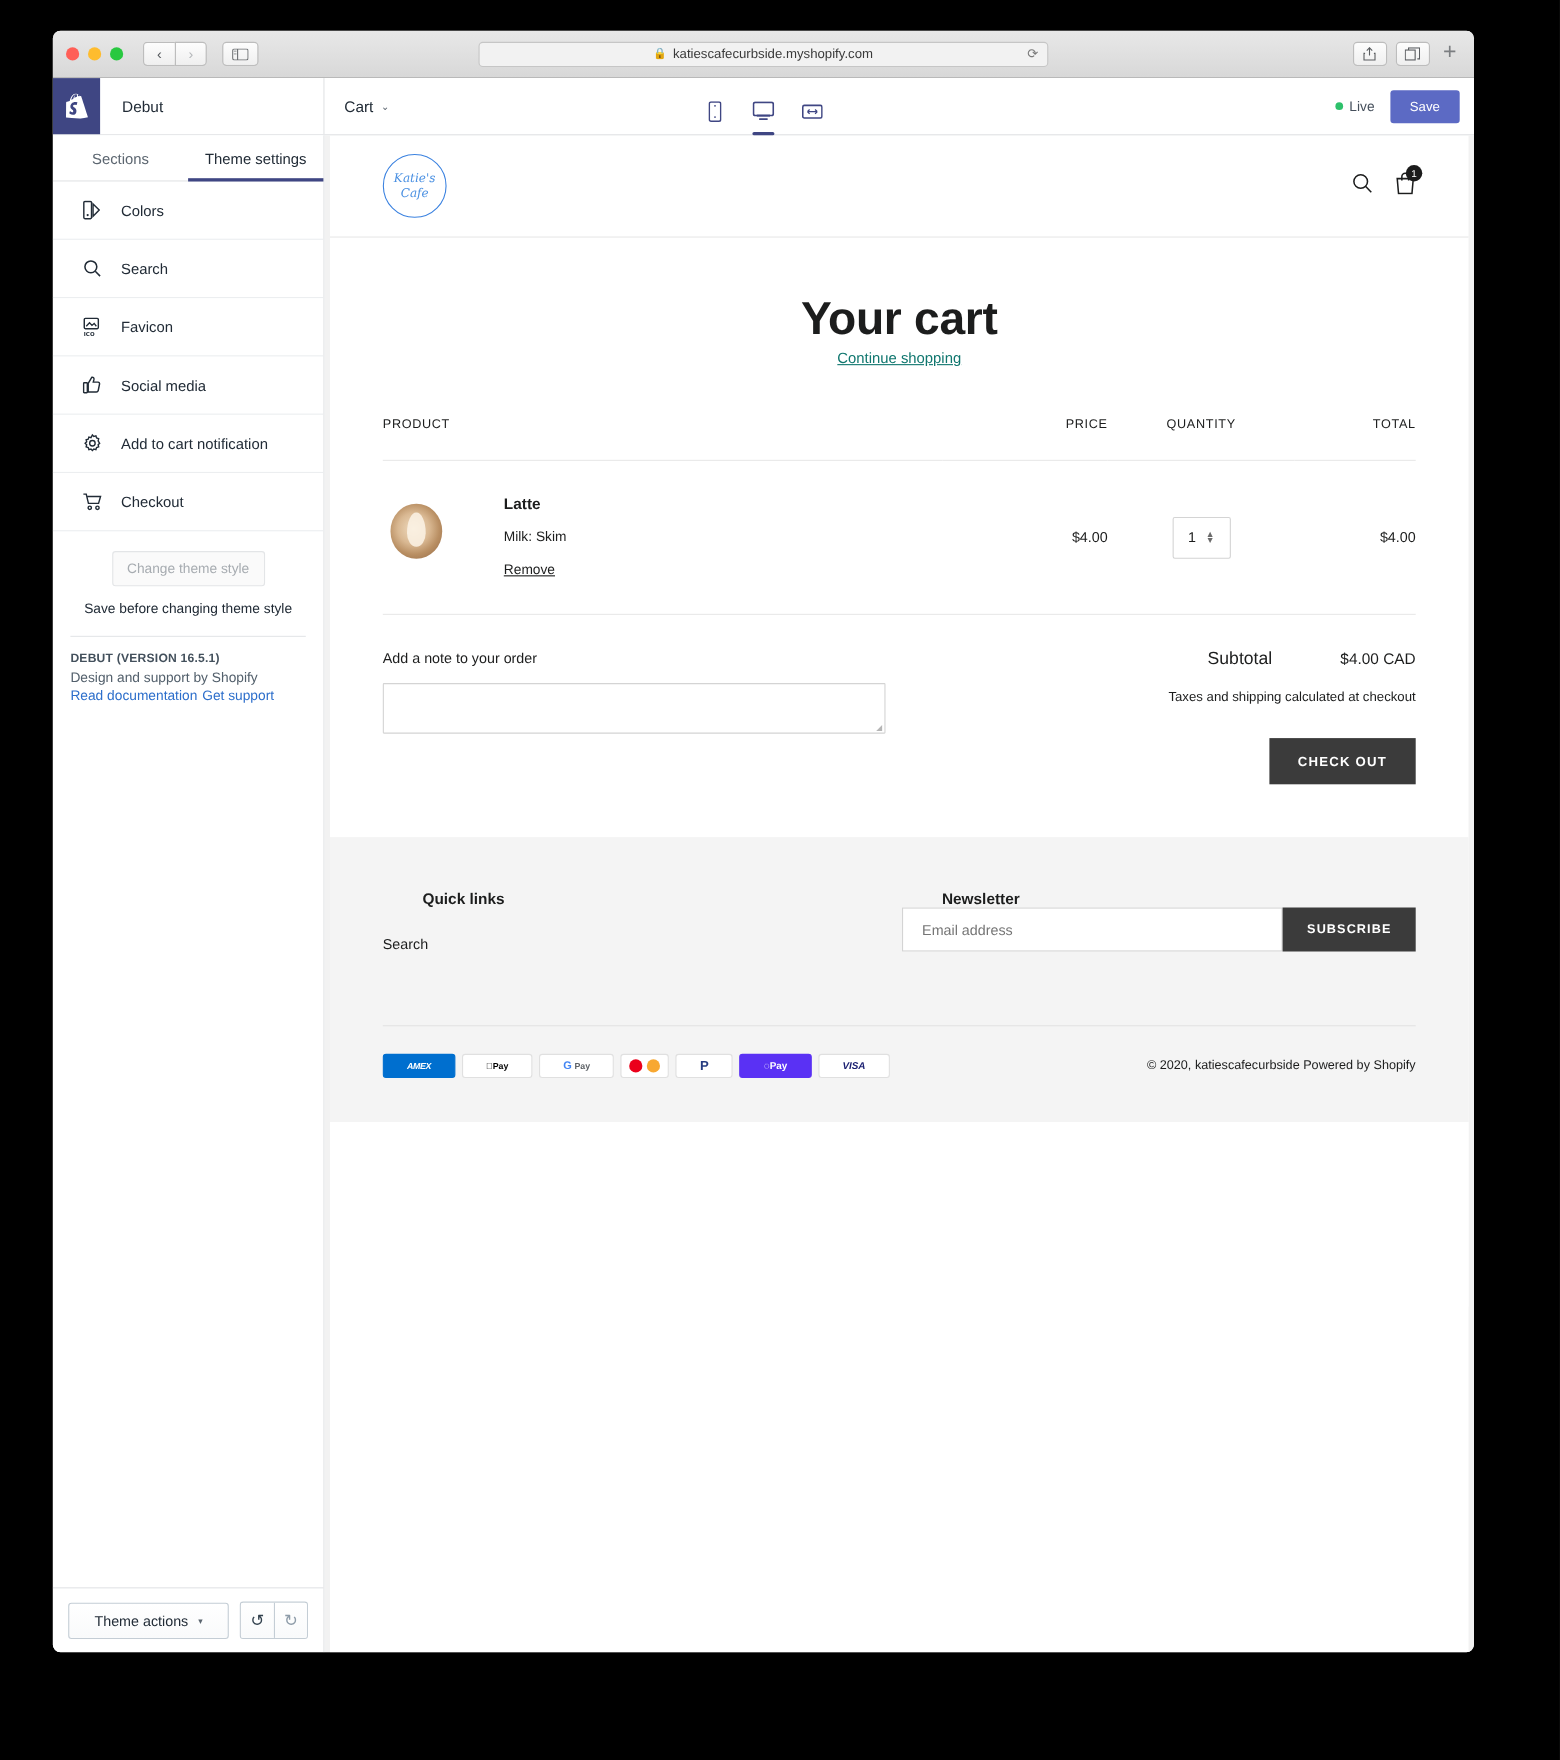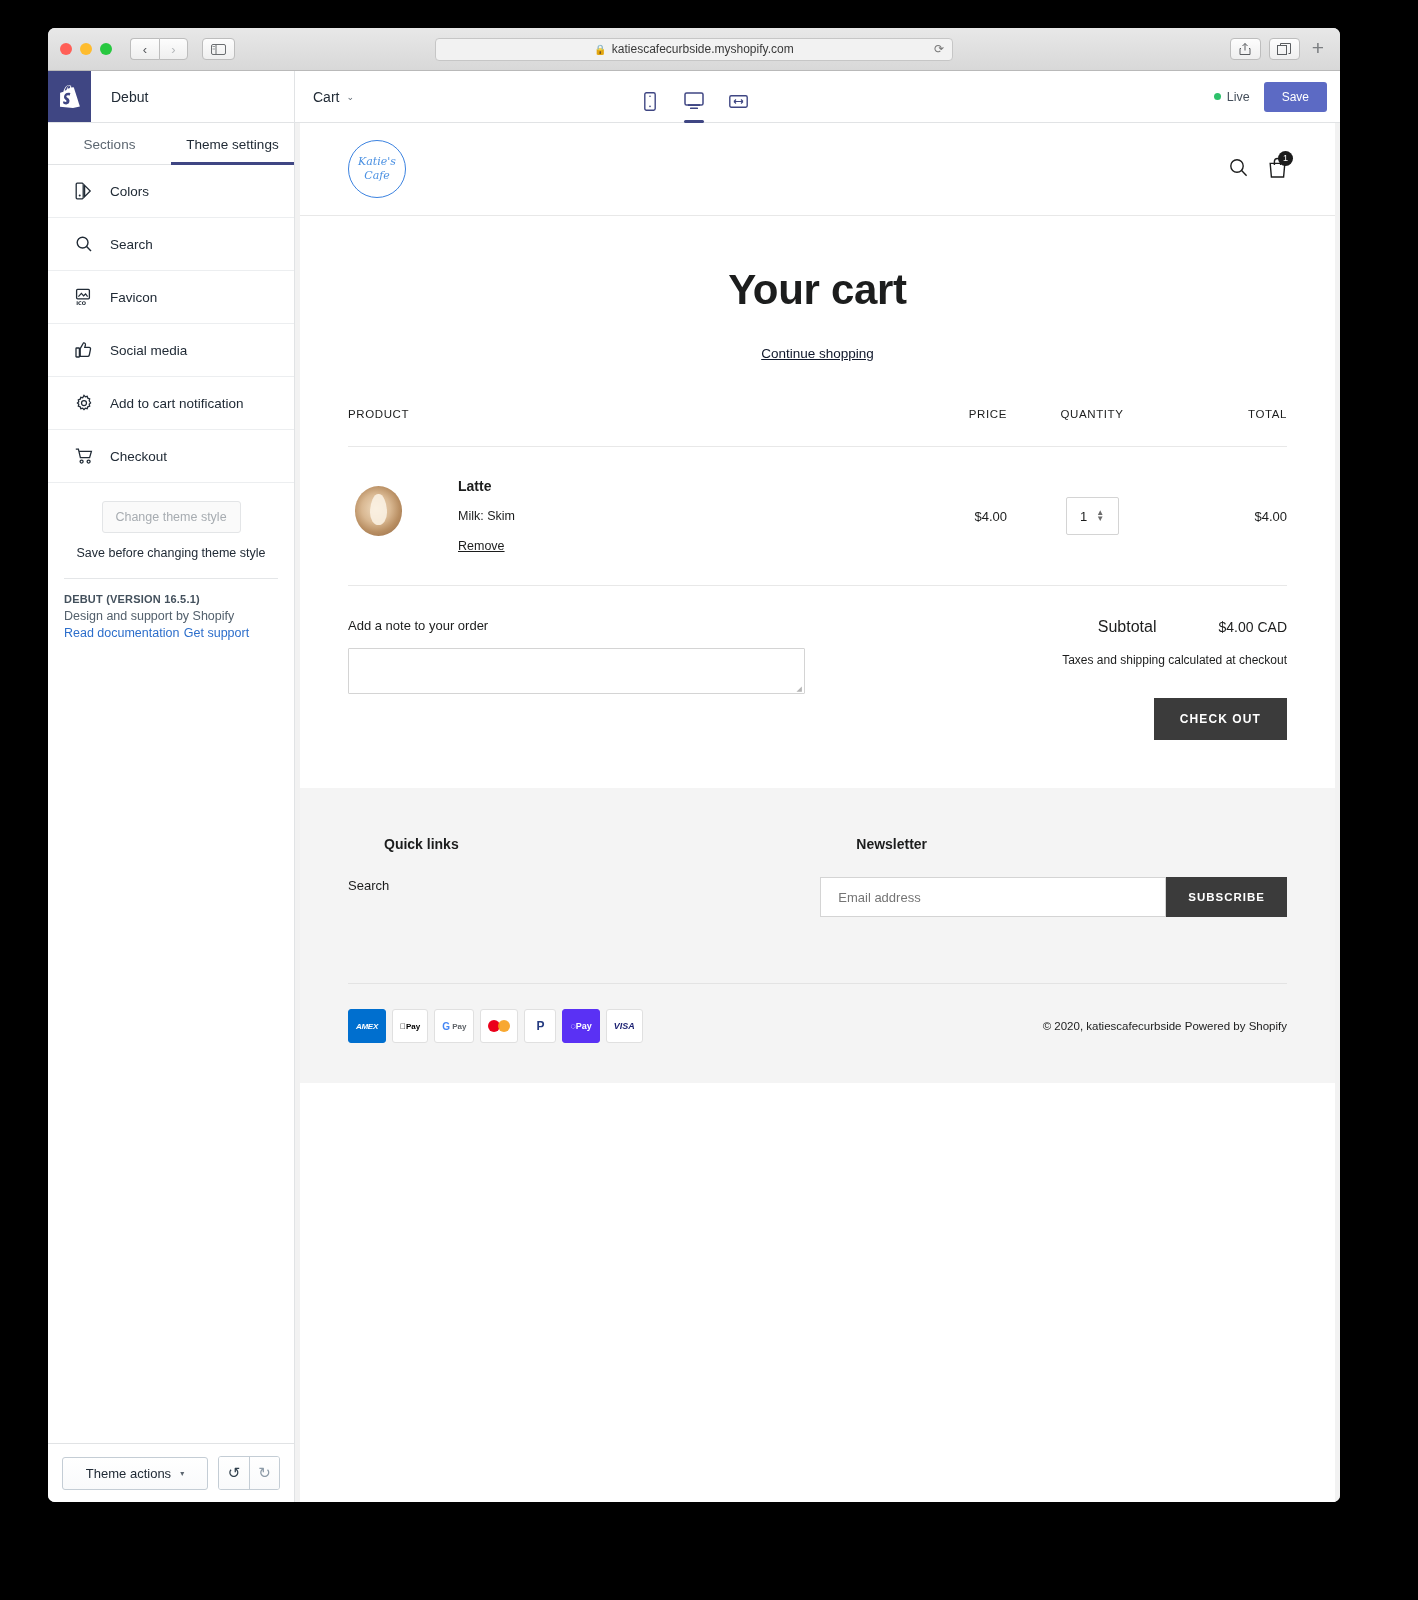--- a/index.html
+++ b/index.html
@@ -133,22 +133,22 @@
                 font-family: "DejaVu Serif", serif; font-style: italic; font-size: 11px;
                 color: #4a90e2; line-height: 1.25; }
   .hdr-icons { margin-left: auto; display: flex; align-items: center; gap: 20px; }
   .cart-ico { position: relative; }
   .cart-badge { position: absolute; top: -6px; right: -6px; width: 15px; height: 15px;
                 border-radius: 50%; background: #1b1b1b; color: #fff; font-size: 9px;
                 display: flex; align-items: center; justify-content: center; }
   .cart-main { padding: 50px 48px 0; }
   h1.cart-title { text-align: center; font-size: 42px; font-weight: bold; color: #1c1d1d;
                   letter-spacing: -.3px; }
-  .continue { display: block; text-align: center; margin-top: 32px; font-size: 13.5px;
-              color: #0f172a; text-decoration: underline; }
+  .continue { display: block; text-align: center; margin-top: 4px; font-size: 13.5px;
+              color: #0f766e; text-decoration: underline; }
   .cart-table { margin-top: 47px; width: 100%; border-collapse: collapse; }
   .cart-table th { font-size: 11.5px; font-weight: normal; letter-spacing: .6px;
                    color: #1c1d1d; padding-bottom: 26px; }
   .cart-table th.l { text-align: left; }
   .cart-table th.r { text-align: right; }
   .cart-table th.c { text-align: center; }
   .cart-row td { border-top: 1px solid #e8e8e8; padding: 31px 0; vertical-align: middle; }
   .prod-cell { display: flex; gap: 26px; align-items: flex-start; }
   .prod-img { width: 84px; height: 67px; border-radius: 1px; flex: 0 0 84px;
               background:
@@ -189,31 +189,31 @@
   .sum-note { font-size: 12px; color: #1c1d1d; margin-top: 17px; }
   .checkout-btn { margin-top: 31px; background: #3b3b3b; color: #fff; border: none;
                   font-family: inherit; font-size: 12px; font-weight: bold; letter-spacing: 1.1px;
                   padding: 14px 26px; }
   .store-footer { margin-top: 48px; background: #f4f4f4; padding: 48px 48px 0; }
   .footer-cols { display: flex; }
   .fcol-links { width: 483px; }
   .fcol-news { flex: 1; }
   .fh { font-size: 14px; font-weight: bold; color: #1c1d1d; margin-left: 36px; }
   .flink { font-size: 13px; color: #1c1d1d; margin-top: 26px; display: block; }
-  .news-form { margin-top: 25px; display: flex; }
+  .news-form { display: flex; }
   .news-input { width: 346px; height: 40px; border: 1px solid #d4d4d4; background: #fff;
                 font-family: inherit; font-size: 13px; color: #6b6b6b; padding: 0 17px; outline: none; }
   .subscribe-btn { background: #3b3b3b; color: #fff; border: none; font-family: inherit;
                    font-size: 11.5px; font-weight: bold; letter-spacing: 1px; padding: 0 22px; }
   .footer-bottom { margin-top: 66px; border-top: 1px solid #e3e3e3; padding: 25px 0 40px;
                    display: flex; align-items: center; }
   .pay-icons { display: flex; gap: 6px; }
-  .pay { height: 34px; min-width: 32px; border-radius: 3px; background: #fff;
+  .pay { height: 22px; min-width: 32px; border-radius: 3px; background: #fff;
          border: 1px solid #e0e0e0; display: flex; align-items: center; justify-content: center;
-         font-size: 8px; font-weight: bold; padding: 0 7px; }
+         font-size: 8px; font-weight: bold; padding: 0 21px; }
   .pay-amex { background: #006fcf; color: #fff; border-color: #006fcf; font-style: italic;
               letter-spacing: -.3px; }
   .pay-apple { color: #000; }
   .pay-gpay { color: #5f6368; }
   .pay-mc { position: relative; }
   .mc-l, .mc-r { width: 12px; height: 12px; border-radius: 50%; position: absolute; }
   .mc-l { background: #eb001b; left: 7px; }
   .mc-r { background: #f79e1b; right: 7px; opacity: .9; }
   .pay-pp { color: #253b80; font-size: 12px; }
   .pay-shop { background: #5a31f4; color: #fff; border-color: #5a31f4; font-size: 9px; }

